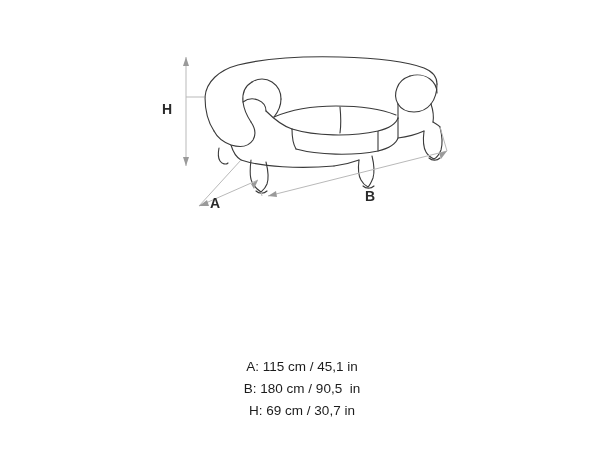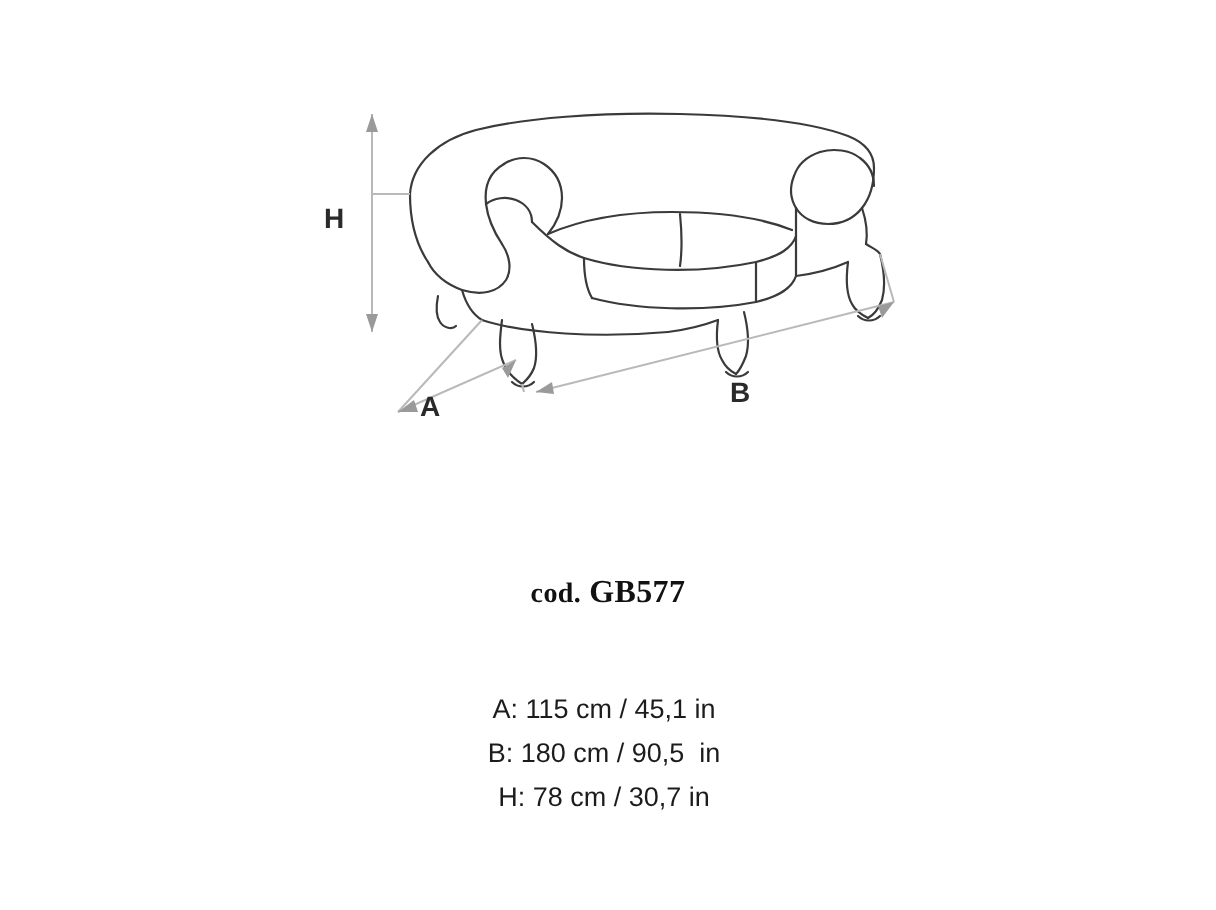--- a/index.html
+++ b/index.html
@@ -54,21 +54,21 @@
   #code-caption .code-prefix {
     font-size: 14px;
   }
   #code-caption .code-value {
     font-size: 16px;
   }
 
   #measure-list {
     position: absolute;
     left: 0;
-    top: 344px;
+    top: 356px;
     width: 604px;
     text-align: center;
   }
   #measure-list .measure-row {
     font-family: "Liberation Sans", sans-serif;
     font-size: 13.5px;
     color: #1c1c1c;
     line-height: 22px;
     white-space: pre;
   }
@@ -146,24 +146,20 @@
       <polygon points="258,180 251,184 254,189"></polygon>
       <polygon points="268,196 276,191 277,197"></polygon>
       <polygon points="447,151 439,153 441,159"></polygon>
     </g>
   </svg>
 
   <span class="dim-label" id="label-H">H</span>
   <span class="dim-label" id="label-A">A</span>
   <span class="dim-label" id="label-B">B</span>
 
-  <div id="code-caption">
-    <span class="code-prefix">cod.</span>
-    <span class="code-value">GB577</span>
-  </div>
 
   <div id="measure-list">
     <div class="measure-row">A: 115 cm / 45,1 in</div>
     <div class="measure-row">B: 180 cm / 90,5  in</div>
-    <div class="measure-row">H: 78 cm / 30,7 in</div>
+    <div class="measure-row">H: 69 cm / 30,7 in</div>
   </div>
 
 </div>
 
 </body></html>

